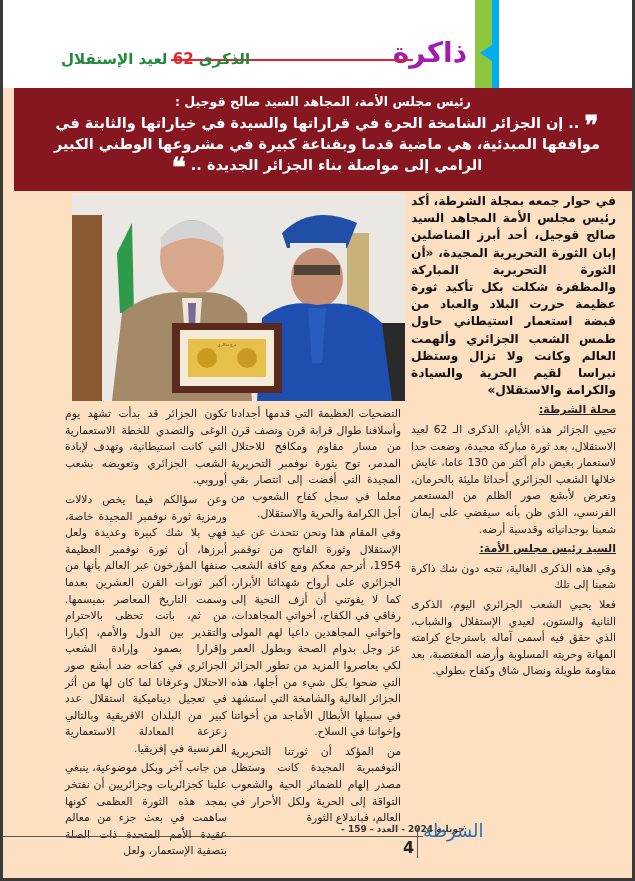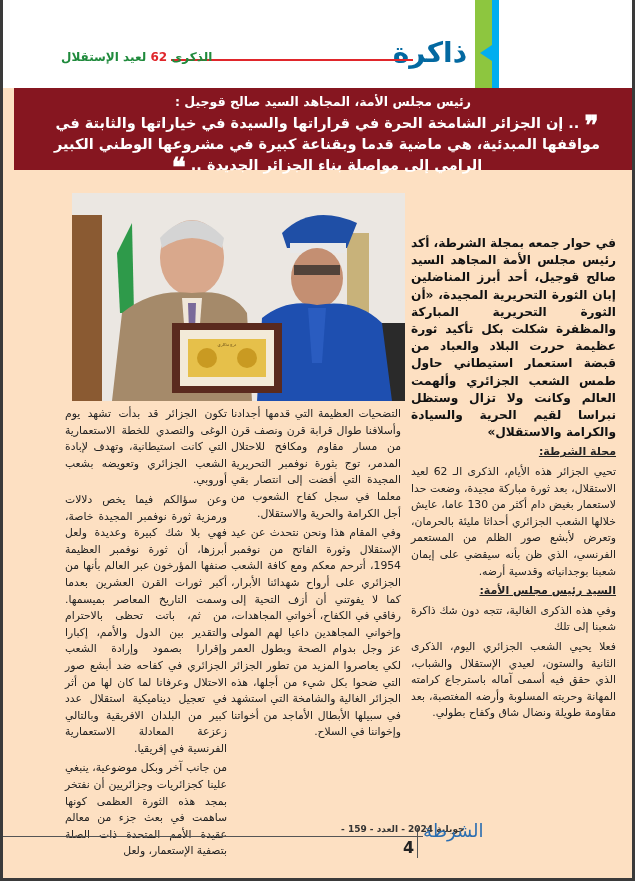--- a/index.html
+++ b/index.html
@@ -22,47 +22,47 @@
   .bar-green { position: absolute; left: 472px; top: 0; width: 17px; height: 88px; background: #8dc63f; }
   .bar-blue  { position: absolute; left: 489px; top: 0; width: 7px; height: 88px; background: #00aeef; }
   .bar-notch {
     position: absolute; left: 477px; top: 45px; width: 0; height: 0;
     border-top: 8px solid transparent; border-bottom: 8px solid transparent;
     border-left: 0; border-right: 12px solid #00aeef;
   }
   .section-title {
     position: absolute; right: 165px; top: 36px;
     font-family: "DejaVu Sans", sans-serif; font-weight: bold;
-    font-size: 28px; color: #0369a1; direction: rtl; text-align: center;
+    font-size: 28px; color: #a21caf; direction: rtl; text-align: center;
   }
   .red-rule { position: absolute; left: 168px; top: 59px; width: 242px; height: 2px; background: #e0262b; }
   .kicker {
     position: absolute; left: 58px; top: 50px;
-    font-size: 12px; font-weight: bold; color: #1f8a3c; direction: rtl; white-space: nowrap;
+    font-size: 15px; font-weight: bold; color: #1f8a3c; direction: rtl; white-space: nowrap;
   }
   .kicker .num { color: #e0262b; }
 
   
   .banner {
-    position: absolute; left: 11px; top: 88px; width: 618px; height: 82px;
+    position: absolute; left: 11px; top: 88px; width: 618px; height: 103px;
     background: #861620; color: #fff; direction: rtl; text-align: center;
   }
   .banner .speaker { font-size: 12.5px; font-weight: bold; margin-top: 6px; }
   .banner .quote {
     font-size: 14.5px; font-weight: bold; line-height: 21px; padding: 4px 32px 0 40px;
   }
   .qmark { font-family: "DejaVu Serif", serif; font-size: 26px; line-height: 10px; vertical-align: -6px; }
 
   
   .col {
     position: absolute; direction: rtl; text-align: justify;
     font-size: 10.8px; line-height: 16.6px; color: #222;
   }
   .col p { margin-bottom: 3px; }
-  .col-right { left: 408px; top: 193px; width: 205px; margin-top: 42px; }
+  .col-right { left: 408px; top: 193px; width: 205px; }
   .col-mid   { left: 228px; top: 406px; width: 170px; }
   .col-left  { left: 62px;  top: 406px; width: 162px; }
   .lead { font-weight: bold; font-size: 12.2px; line-height: 17.2px; color: #111; }
   .q { font-weight: bold; font-size: 11.6px; line-height: 17.4px; color: #111; }
   .label { font-weight: bold; font-size: 11px; text-decoration: underline; }
 
   
   .photo {
     position: absolute; left: 69px; top: 193px; width: 333px; height: 208px;
     background: #e8e6e3; overflow: hidden;
@@ -139,20 +139,21 @@
     <p class="label">مجلة الشرطة:</p>
     <p>تحيي الجزائر هذه الأيام، الذكرى الـ 62 لعيد الاستقلال، بعد ثورة مباركة مجيدة، وضعت حدا لاستعمار بغيض دام أكثر من 130 عاما، عايش خلالها الشعب الجزائري أحداثا مليئة بالحرمان، وتعرض لأبشع صور الظلم من المستعمر الفرنسي، الذي ظن بأنه سيقضي على إيمان شعبنا بوجدانياته وقدسية أرضه.</p>
     <p class="label">السيد رئيس مجلس الأمة:</p>
     <p>وفي هذه الذكرى الغالية، تتجه دون شك ذاكرة شعبنا إلى تلك</p>
     <p>فعلا يحيي الشعب الجزائري اليوم، الذكرى الثانية والستون، لعيدي الإستقلال والشباب، الذي حقق فيه أسمى آماله باسترجاع كرامته المهانة وحريته المسلوبة وأرضه المغتصبة، بعد مقاومة طويلة ونضال شاق وكفاح بطولي.</p>
   </div>
 
   <div class="col col-mid">
     <p>التضحيات العظيمة التي قدمها أجدادنا وأسلافنا طوال قرابة قرن ونصف قرن من مسار مقاوم ومكافح للاحتلال المدمر، توج بثورة نوفمبر التحريرية المجيدة التي أفضت إلى انتصار بقي معلما في سجل كفاح الشعوب من أجل الكرامة والحرية والاستقلال.</p>
     <p>وفي المقام هذا ونحن نتحدث عن عيد الإستقلال وثورة الفاتح من نوفمبر 1954، أترحم معكم ومع كافة الشعب الجزائري على أرواح شهدائنا الأبرار، كما لا يفوتني أن أزف التحية إلى رفاقي في الكفاح، أخواتي المجاهدات، وإخواني المجاهدين داعيا لهم المولى عز وجل بدوام الصحة وبطول العمر لكي يعاصروا المزيد من تطور الجزائر التي ضحوا بكل شيء من أجلها، هذه الجزائر الغالية والشامخة التي استشهد في سبيلها الأبطال الأماجد من أخواتنا وإخواننا في السلاح.</p>
+    <p>من المؤكد أن ثورتنا التحريرية النوفمبرية المجيدة كانت وستظل مصدر إلهام للضمائر الحية والشعوب التواقة إلى الحرية ولكل الأحرار في العالم، فباندلاع الثورة</p>
   </div>
 
   <div class="col col-left">
     <p>تكون الجزائر قد بدأت تشهد يوم الوغى والتصدي للخطة الاستعمارية التي كانت استيطانية، وتهدف لإبادة الشعب الجزائري وتعويضه بشعب أوروبي.</p>
     <p>وعن سؤالكم فيما يخص دلالات ورمزية ثورة نوفمبر المجيدة خاصة، فهي بلا شك كبيرة وعديدة ولعل أبرزها، أن ثورة نوفمبر العظيمة صنفها المؤرخون عبر العالم بأنها من أكبر ثورات القرن العشرين بعدما وسمت التاريخ المعاصر بميسمها. من ثم، باتت تحظى بالاحترام والتقدير بين الدول والأمم، إكبارا وإقرارا بصمود وإرادة الشعب الجزائري في كفاحه ضد أبشع صور الاحتلال وعرفانا لما كان لها من أثر في تعجيل ديناميكية استقلال عدد كبير من البلدان الافريقية وبالتالي زعزعة المعادلة الاستعمارية الفرنسية في إفريقيا.</p>
     <p>من جانب آخر وبكل موضوعية، ينبغي علينا كجزائريات وجزائريين أن نفتخر بمجد هذه الثورة العظمى كونها ساهمت في بعث جزء من معالم عقيدة الأمم المتحدة ذات الصلة بتصفية الإستعمار، ولعل</p>
   </div>
 
   <div class="footer-rule"></div>
   <div class="footer-vbar"></div>

